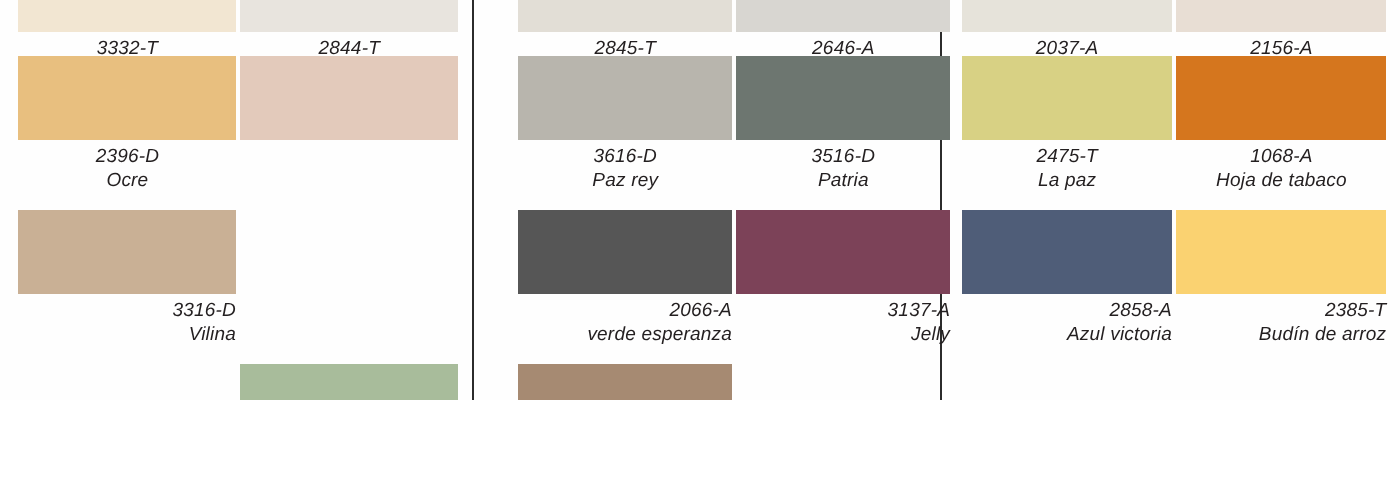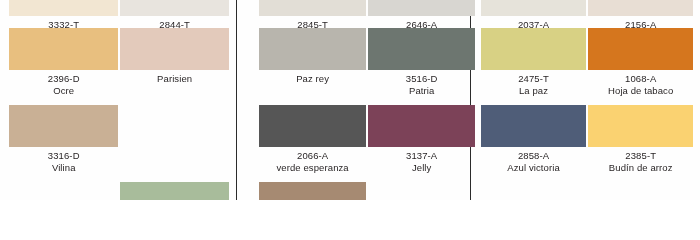--- a/index.html
+++ b/index.html
@@ -49,21 +49,21 @@
   .cell {
     position: absolute;
     width: 46%;
     text-align: center;
   }
   .cell.c-left  { left: 4%; }
   .cell.c-right { left: 51%; }
 
   .cell.r0 { top: -26px; }
   .cell.r1 { top: 28px; }
-  .cell.r2 { top: 105px; }
+  .cell.r2 { top: 105px; text-align: right; }
   .cell.r3 { top: 182px; }
 
   .swatch {
     width: 100%;
     height: 42px;
     display: block;
   }
   .swatch.empty {
     background: transparent;
   }
@@ -78,21 +78,21 @@
   }
   .name {
     font-size: 9.5px;
     letter-spacing: 0.1px;
     white-space: nowrap;
   }
 </style>
 </head>
 <body style="color: rgb(35, 31, 32);">
 
-<div id="sheet" style="background: rgb(254, 254, 254);">
+<div id="sheet" style="background: rgb(254, 254, 254); font-style: italic;">
   <div class="divider d1" style="background: rgb(43, 43, 43);"></div>
   <div class="divider d2" style="background: rgb(43, 43, 43);"></div>
 
   <div class="panel p0">
     <div class="grid">
 
       <div class="cell r0 c-left">
         <span class="swatch" style="background: rgb(242, 230, 210);"></span>
         <div class="cap">
           <div class="code">3332-T</div>
@@ -110,21 +110,20 @@
       <div class="cell r1 c-left">
         <span class="swatch" style="background: rgb(232, 191, 127);"></span>
         <div class="cap">
           <div class="code">2396-D</div>
           <div class="name">Ocre</div>
         </div>
       </div>
       <div class="cell r1 c-right">
         <span class="swatch" style="background: rgb(227, 202, 187);"></span>
         <div class="cap">
-          <div class="name">Parisien</div>
         </div>
       </div>
 
       <div class="cell r2 c-left">
         <span class="swatch" style="background: rgb(201, 176, 149);"></span>
         <div class="cap">
           <div class="code">3316-D</div>
           <div class="name">Vilina</div>
         </div>
       </div>
@@ -153,20 +152,21 @@
         <span class="swatch" style="background: rgb(216, 214, 209);"></span>
         <div class="cap">
           <div class="code">2646-A</div>
           <div class="name">Pozo oscuro</div>
         </div>
       </div>
 
       <div class="cell r1 c-left">
         <span class="swatch" style="background: rgb(184, 181, 173);"></span>
         <div class="cap">
+          <div class="code">3616-D</div>
           <div class="name">Paz rey</div>
         </div>
       </div>
       <div class="cell r1 c-right">
         <span class="swatch" style="background: rgb(109, 118, 112);"></span>
         <div class="cap">
           <div class="code">3516-D</div>
           <div class="name">Patria</div>
         </div>
       </div>

